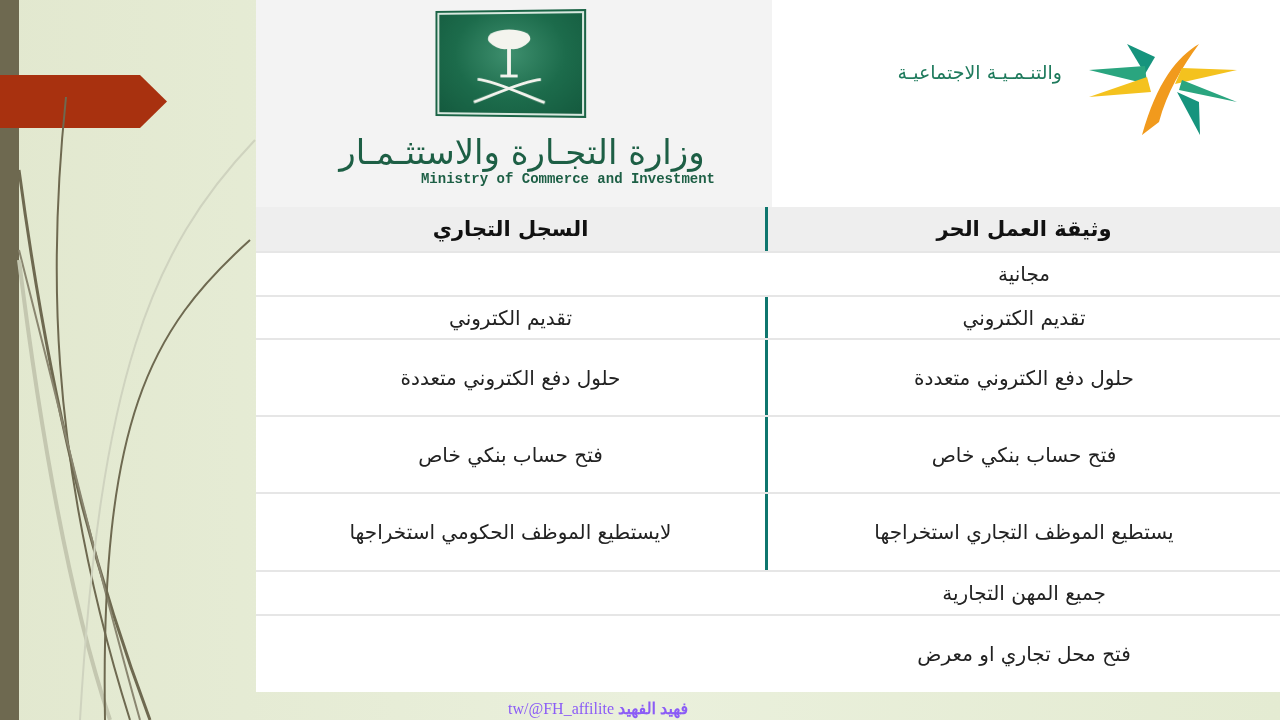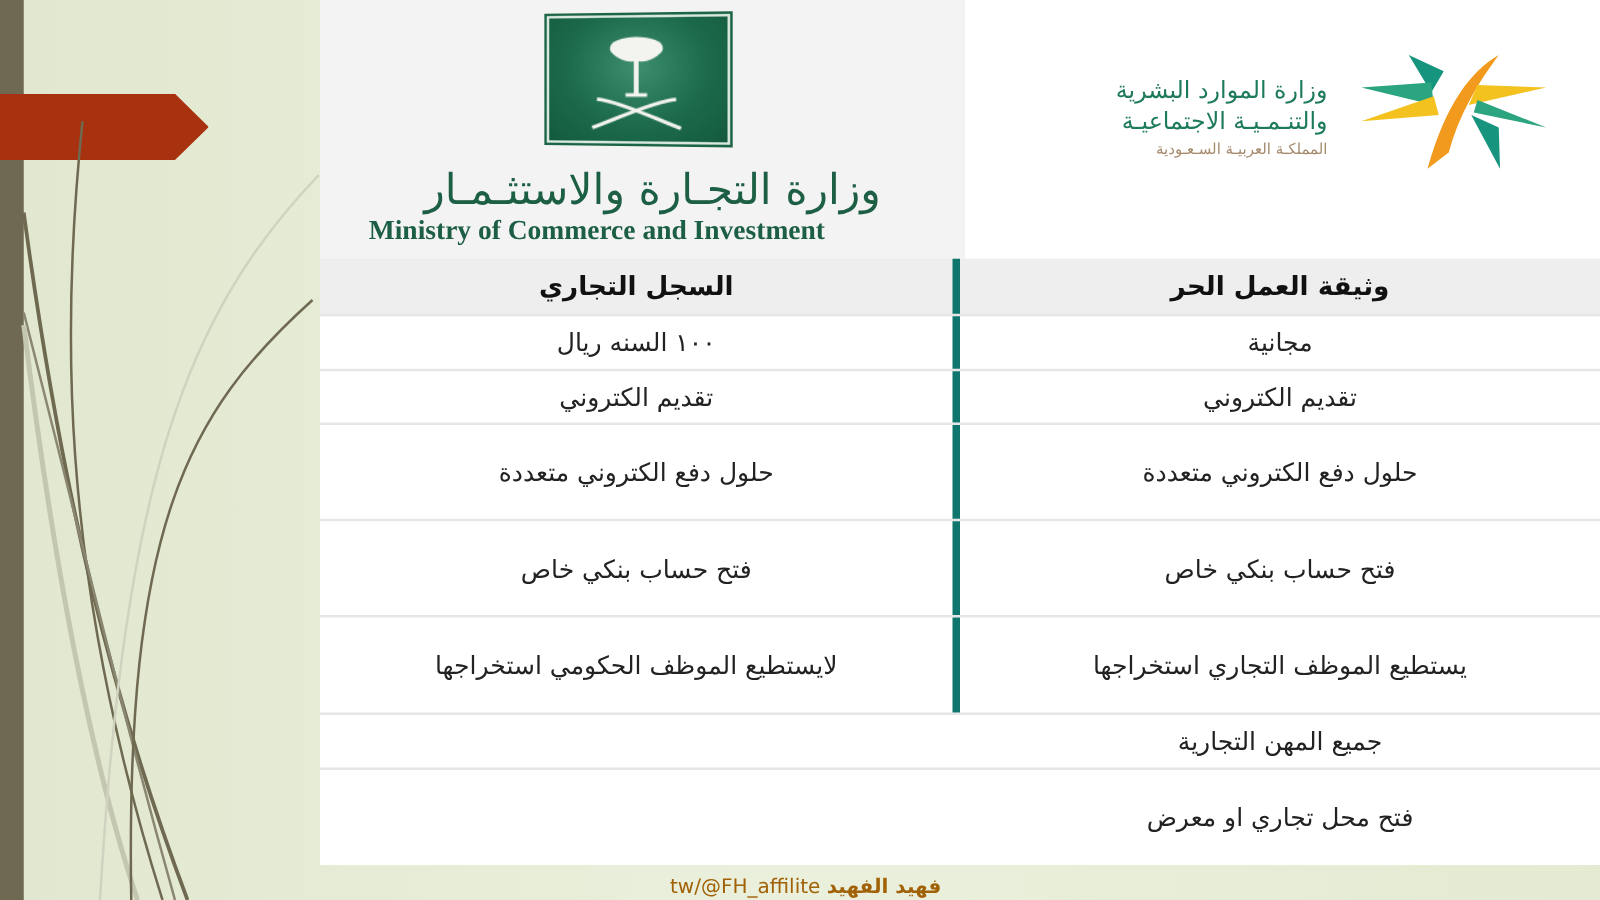--- a/index.html
+++ b/index.html
@@ -33,43 +33,43 @@
     border: 2px solid #d8e8df; outline: 2px solid #1b6446;
     transform: perspective(300px) rotateY(-4deg);
   }
   .moc-ar {
     position: absolute; left: 312px; top: 132px; width: 420px;
     text-align: center; font-size: 34px; color: #1d5f45;
     font-family: "DejaVu Sans", sans-serif; letter-spacing: 2px; direction: rtl;
   }
   .moc-en {
     position: absolute; left: 295px; top: 171px; width: 420px;
-    text-align: left; font-size: 22px; color: #1d5f45; font-weight: bold;
-    font-family: Liberation Serif, serif;
+    text-align: right; font-size: 14px; color: #1d5f45; font-weight: bold;
+    font-family: Liberation Mono, monospace;
   }
   .hr-text { position: absolute; left: 840px; top: 60px; width: 222px; direction: rtl; text-align: right; }
   .hr-line1, .hr-line2 { font-size: 19px; color: #1e7a5c; line-height: 25px; }
   .hr-line3 { font-size: 12px; color: #a58a6c; line-height: 18px; letter-spacing: 1px; }
   .hr-star { position: absolute; left: 1087px; top: 42px; width: 152px; height: 95px; }
 
   .table {
     position: absolute; left: 256px; top: 207px; width: 1024px;
     background: #ffffff; direction: rtl;
   }
   .row { display: flex; border-bottom: 2px solid #e6e6e6; }
   .row.header { background: #eeeeee; height: 46px; }
   .cell {
     flex: 0 0 50%; display: flex; align-items: center; justify-content: center;
     font-size: 20px; color: #222; direction: rtl;
   }
-  .cell + .cell { border-right: 6px solid #0f766e; }
+  .cell + .cell { border-right: 3px solid #0f766e; }
   .row.header .cell { font-weight: bold; font-size: 21px; color: #111; }
   .footer {
-    position: absolute; left: 536px; top: 699px; font-size: 16px; color: #a16207;
-    direction: rtl; white-space: nowrap;
+    position: absolute; left: 508px; top: 699px; font-size: 16px; color: #8b5cf6;
+    direction: rtl; white-space: nowrap; font-family: Liberation Serif, serif;
   }
   .footer .name { font-weight: bold; }
 </style>
 </head>
 <body>
 
 <div class="side-bar"></div>
 <div class="arrow-banner"></div>
 <svg class="swoosh" viewBox="0 0 260 720">
   <path d="M66 97 C50 250 45 450 130 720" stroke="#6e6950" stroke-width="2" fill="none"></path>
@@ -95,42 +95,39 @@
     <g stroke="#f4f4ee" stroke-width="3" fill="none">
       <path d="M40 68 C60 70 90 85 110 92"></path>
       <path d="M106 68 C86 70 56 85 36 92"></path>
     </g>
   </svg>
 </div>
 <div class="moc-ar">وزارة التجـارة والاستثـمـار</div>
 <div class="moc-en">Ministry of Commerce and Investment</div>
 
 <div class="hr-text">
-  <div class="hr-line1">وزارة الموارد البشرية</div>
   <div class="hr-line2">والتنـمـيـة الاجتماعيـة</div>
-  <div class="hr-line3">المملكـة العربيـة السـعـودية</div>
 </div>
 <svg class="hr-star" viewBox="0 0 152 95">
   <path d="M40 2 L68 15 L58 32 Z" fill="#16947d"></path>
   <path d="M2 28 L58 24 L60 42 Z" fill="#2aa57f"></path>
   <path d="M2 55 L60 35 L64 50 Z" fill="#f4c21e"></path>
   <path d="M112 2 C90 15 70 40 55 93 L72 80 C80 50 95 25 112 2 Z" fill="#f19a1d"></path>
   <path d="M95 26 L150 28 L88 42 Z" fill="#f4c21e"></path>
   <path d="M92 48 L150 60 L95 38 Z" fill="#2aa57f"></path>
   <path d="M90 50 L112 60 L113 93 Z" fill="#16947d"></path>
 </svg>
 
 <div class="table">
   <div class="row header">
     <div class="cell">وثيقة العمل الحر</div>
     <div class="cell">السجل التجاري</div>
   </div>
   <div class="row" style="height:44px">
     <div class="cell">مجانية</div>
-    <div class="cell">١٠٠ السنه ريال</div>
   </div>
   <div class="row" style="height:43px">
     <div class="cell">تقديم الكتروني</div>
     <div class="cell">تقديم الكتروني</div>
   </div>
   <div class="row" style="height:77px">
     <div class="cell">حلول دفع الكتروني متعددة</div>
     <div class="cell">حلول دفع الكتروني متعددة</div>
   </div>
   <div class="row" style="height:77px">

